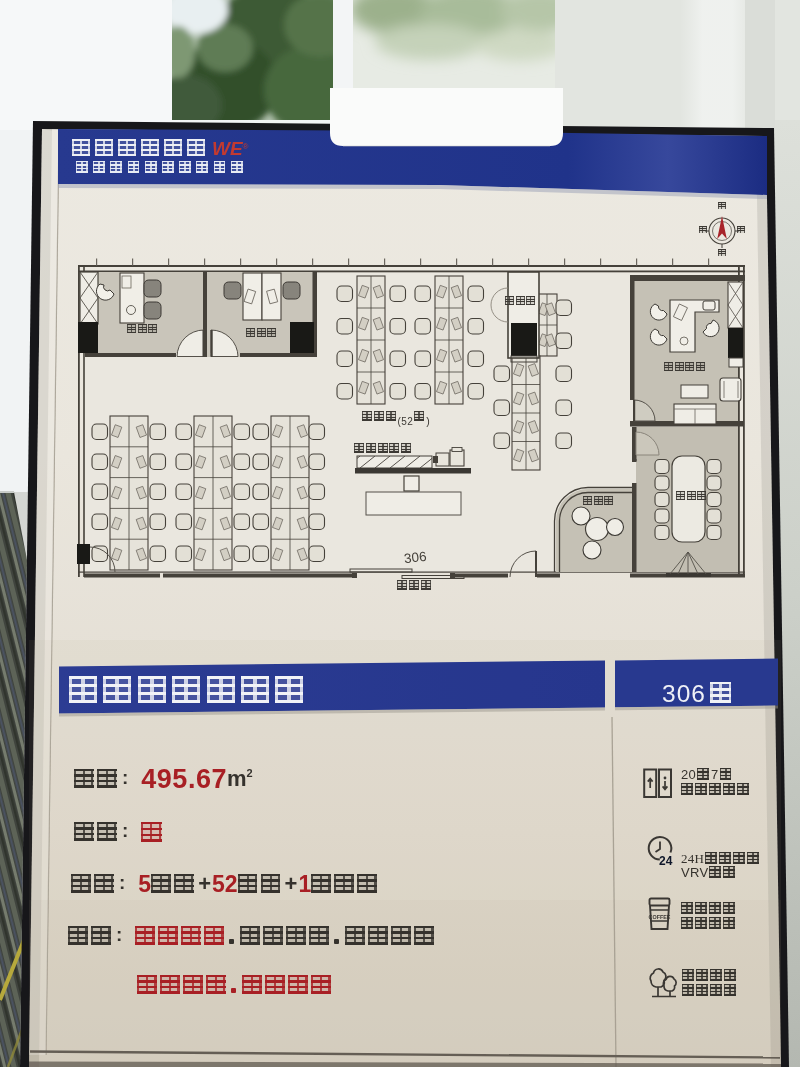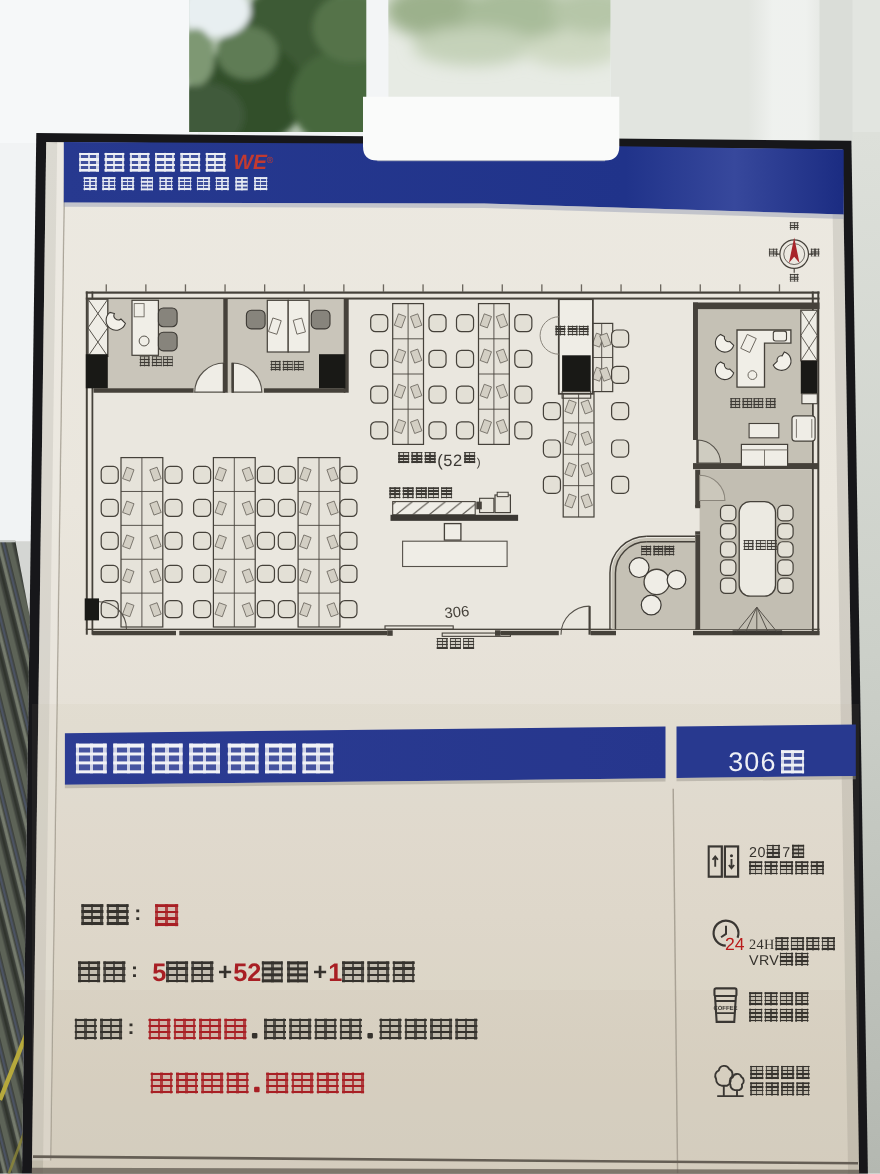--- a/index.html
+++ b/index.html
@@ -599,21 +599,21 @@
 <div class="row" style="left:212px;top:138px;"><span style="font-size:19px;font-weight:bold;font-style:italic;color:#c23a30;letter-spacing:0">WE</span><span style="font-size:8px;color:#c23a30;vertical-align:6px">®</span></div>
 
 <div class="row" style="left:76px;top:161px;"><i class="k ks" style="margin-right:5.3px"></i><i class="k ks" style="margin-right:5.3px"></i><i class="k ks" style="margin-right:5.3px"></i><i class="k ks" style="margin-right:5.3px"></i><i class="k ks" style="margin-right:5.3px"></i><i class="k ks" style="margin-right:5.3px"></i><i class="k ks" style="margin-right:5.3px"></i><i class="k ks" style="margin-right:5.3px"></i><i class="k ks" style="margin-right:5.3px"></i><i class="k ks" style="margin-right:5.3px"></i></div>
 
 <div class="row" style="left:127px;top:324px;"><i class="k kp"></i><i class="k kp"></i><i class="k kp"></i></div>
 
 <div class="row" style="left:246px;top:328px;"><i class="k kp"></i><i class="k kp"></i><i class="k kp"></i></div>
 
 <div class="row" style="left:505px;top:296px;"><i class="k kp"></i><i class="k kp"></i><i class="k kp"></i></div>
 
-<div class="row" style="left:362px;top:411px;"><i class="k kq"></i><i class="k kq"></i><i class="k kq"></i><span style="font-size:15px;color:#3c3934;letter-spacing:0.5px">(52</span><i class="k kq" style="margin-left:1px"></i><span style="font-size:10.5px;color:#3c3934">)</span></div>
+<div class="row" style="left:362px;top:411px;"><i class="k kq"></i><i class="k kq"></i><i class="k kq"></i><span style="font-size:10px;color:#3c3934;letter-spacing:0.5px">(52</span><i class="k kq" style="margin-left:1px"></i><span style="font-size:10.5px;color:#3c3934">)</span></div>
 
 <div class="row" style="left:354px;top:443px;"><i class="k kq"></i><i class="k kq"></i><i class="k kq"></i><i class="k kq"></i><i class="k kq"></i></div>
 
 <div class="row" style="left:664px;top:362px;"><i class="k kp"></i><i class="k kp"></i><i class="k kp"></i><i class="k kp"></i></div>
 
 <div class="row" style="left:676px;top:491px;"><i class="k kp"></i><i class="k kp"></i><i class="k kp"></i></div>
 
 <div class="row" style="left:583px;top:496px;"><i class="k kp"></i><i class="k kp"></i><i class="k kp"></i></div>
 
 <div class="row" style="left:404px;top:548px;"><span style="font-size:13.5px;color:#45413a;display:inline-block;transform:rotate(-6deg)">306</span></div>
@@ -622,20 +622,21 @@
 
 <div class="row" style="left:718px;top:202px;"><i class="k kc"></i></div>
 <div class="row" style="left:737px;top:226px;"><i class="k kc"></i></div>
 <div class="row" style="left:718px;top:249px;"><i class="k kc"></i></div>
 <div class="row" style="left:699px;top:226px;"><i class="k kc"></i></div>
 
 <div class="row" style="left:69px;top:676px;"><i class="k kt" style="margin-right:6.4px"></i><i class="k kt" style="margin-right:6.4px"></i><i class="k kt" style="margin-right:6.4px"></i><i class="k kt" style="margin-right:6.4px"></i><i class="k kt" style="margin-right:6.4px"></i><i class="k kt" style="margin-right:6.4px"></i><i class="k kt" style="margin-right:6.4px"></i></div>
 
 <div class="row" style="left:662px;top:682px;"><span class="nm" style="font-size:24.5px;color:#eef0f6;letter-spacing:1px;line-height:23px">306</span><i class="k kw" style="margin-left:4px"></i></div>
 
+<div class="row" style="left:74px;top:769px;"><i class="k kd"></i><i class="k kd"></i><span class="co">:</span><span class="nm" style="font-size:27px;font-weight:bold;color:#a81f24;letter-spacing:0.5px">495.67</span><span class="nm" style="font-size:22px;color:#35322d;font-weight:bold">m</span><span class="nm" style="font-size:11px;color:#35322d;font-weight:bold;line-height:8px">2</span></div>
 
 <div class="row" style="left:74px;top:822px;"><i class="k kd"></i><i class="k kd"></i><span class="co">:</span><i class="k kR"></i></div>
 
 <div class="row" style="left:71px;top:874px;"><i class="k kd"></i><i class="k kd"></i><span class="co">:</span><span class="nm" style="font-size:23px;font-weight:bold;color:#a81f24">5</span><i class="k kd"></i><i class="k kd"></i><span class="nm" style="font-size:22px;font-weight:bold;color:#35322d;margin:0 1px">+</span><span class="nm" style="font-size:23px;font-weight:bold;color:#a81f24">52</span><i class="k kd"></i><i class="k kd"></i><span class="nm" style="font-size:22px;font-weight:bold;color:#35322d;margin:0 1px">+</span><span class="nm" style="font-size:23px;font-weight:bold;color:#a81f24">1</span><i class="k kd"></i><i class="k kd"></i><i class="k kd"></i></div>
 
 <div class="row" style="left:68px;top:926px;"><i class="k kd"></i><i class="k kd"></i><span class="co">:</span><i class="k kr"></i><i class="k kr"></i><i class="k kr"></i><i class="k kr"></i><i class="pu" style="background:#35322d"></i><i class="k kd"></i><i class="k kd"></i><i class="k kd"></i><i class="k kd"></i><i class="pu" style="background:#35322d"></i><i class="k kd"></i><i class="k kd"></i><i class="k kd"></i><i class="k kd"></i></div>
 
 <div class="row" style="left:137px;top:975px;"><i class="k kr"></i><i class="k kr"></i><i class="k kr"></i><i class="k kr"></i><i class="pu" style="background:#a81f24"></i><i class="k kr"></i><i class="k kr"></i><i class="k kr"></i><i class="k kr"></i></div>
 
 <svg class="abs" style="left:643px;top:768px" width="30" height="31" viewBox="0 0 30 31">
@@ -647,21 +648,21 @@
 </svg>
 
 <div class="row" style="left:681px;top:768px;"><span class="it">20</span><i class="k ki"></i><span class="it">7</span><i class="k ki"></i></div>
 <div class="row" style="left:681px;top:783px;"><i class="k ki"></i><i class="k ki"></i><i class="k ki"></i><i class="k ki"></i><i class="k ki"></i></div>
 
 <svg class="abs" style="left:645px;top:833px" width="30" height="31" viewBox="0 0 30 31">
 <path d="M25.5,19.5 A11.3,11.3 0 1 0 14.8,26.6" fill="none" stroke="#3a3733" stroke-width="2"></path>
 <path d="M15,8.5 L15,16 L10.5,19" fill="none" stroke="#3a3733" stroke-width="1.8"></path>
 </svg>
 
-<div class="row" style="left:659px;top:851px;"><span style="font-size:16px;font-weight:normal;color:#b91c1c">24</span></div>
+<div class="row" style="left:659px;top:851px;"><span style="font-size:12px;font-weight:bold;color:#0f172a">24</span></div>
 
 <div class="row" style="left:681px;top:866px;"><span class="it">VRV</span><i class="k ki"></i><i class="k ki"></i></div>
 <div class="row" style="left:681px;top:852px;font-family:Liberation Serif, serif;"><span class="it">24H</span><i class="k ki"></i><i class="k ki"></i><i class="k ki"></i><i class="k ki"></i></div>
 
 <svg class="abs" style="left:646px;top:897px" width="30" height="34" viewBox="0 0 30 34">
 <rect x="3.5" y="1.5" width="20" height="7" rx="1.5" fill="none" stroke="#3a3733" stroke-width="1.9"></rect>
 <path d="M4,8.5 L5.5,32 L21.5,32 L23,8.5" fill="none" stroke="#3a3733" stroke-width="1.9"></path>
 <path d="M4.6,13 L22.4,13 M5.2,24 L21.8,24" stroke="#3a3733" stroke-width="1.6"></path>
 <text x="13.5" y="21.5" font-size="5.4" font-weight="bold" fill="#3a3733" text-anchor="middle" font-family="Liberation Sans">COFFEE</text>
 </svg>

